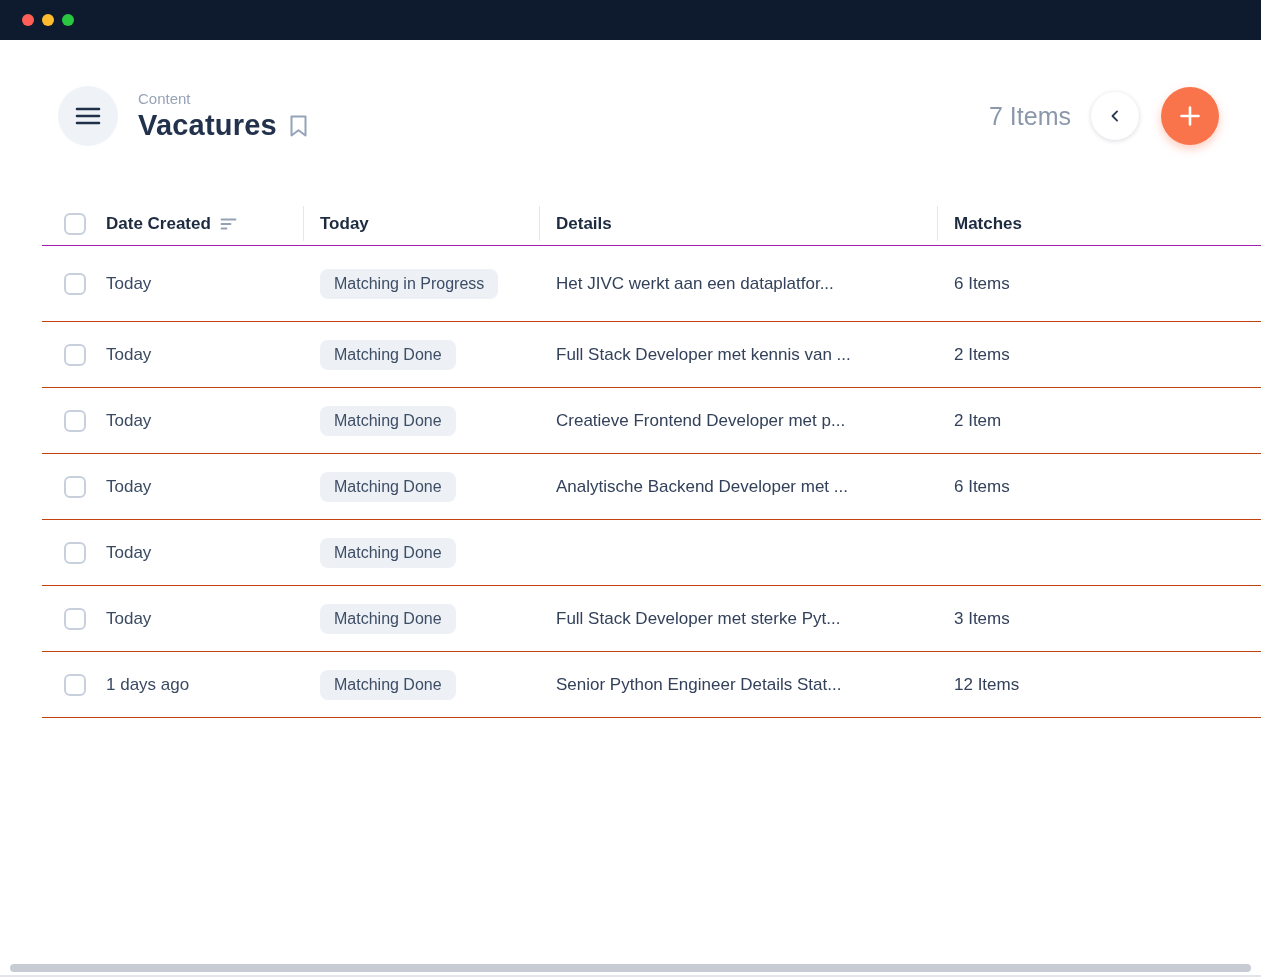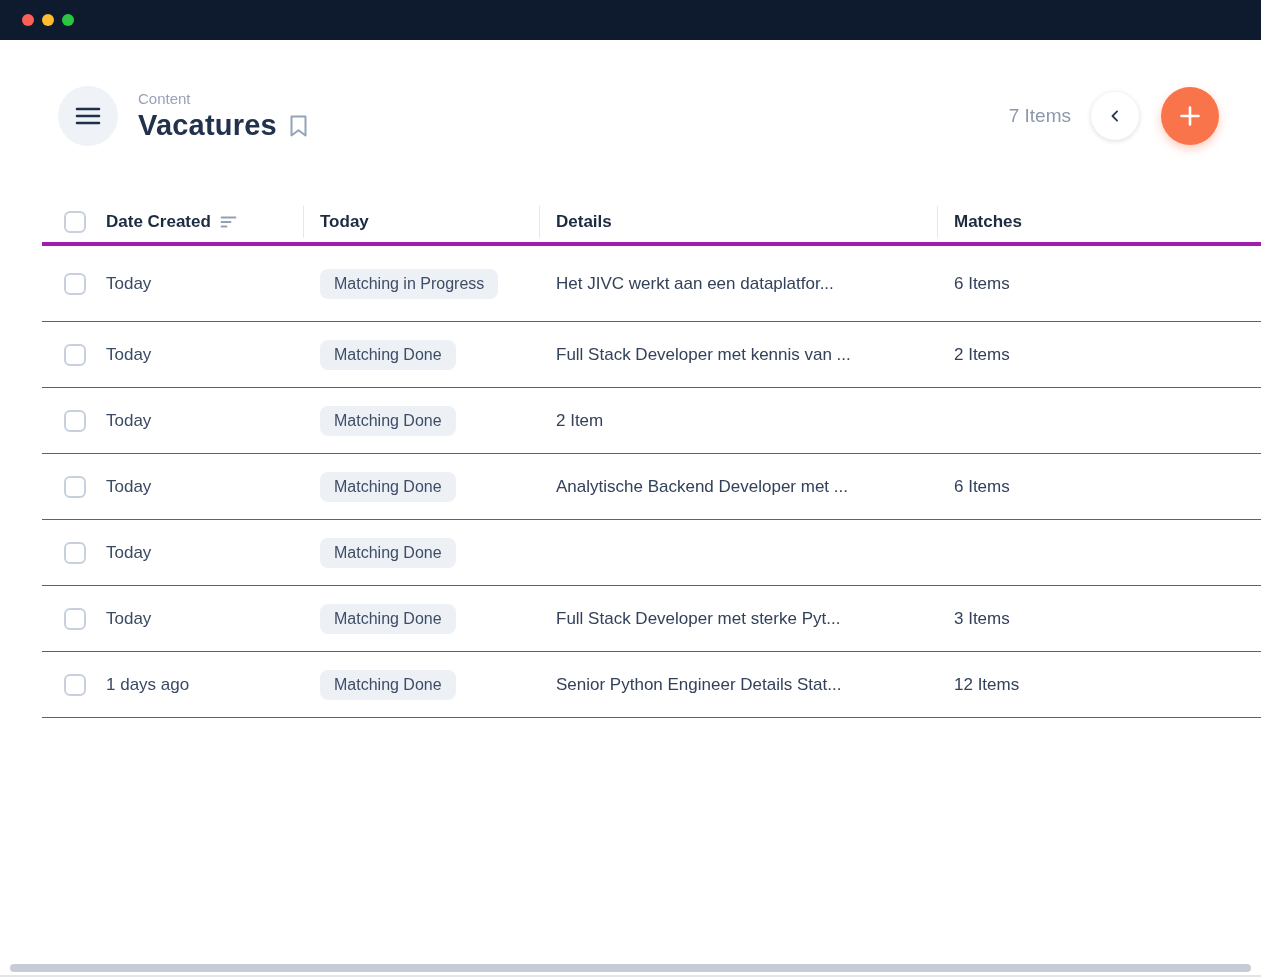--- a/index.html
+++ b/index.html
@@ -39,21 +39,21 @@
     background:#EFF3F8;border:none;cursor:pointer;
     display:flex;align-items:center;justify-content:center;
     flex:0 0 auto;
   }
   .title-group{margin-left:20px;}
   .breadcrumb{font-size:15px;color:#97A3B6;margin-bottom:2px;}
   .title-row{display:flex;align-items:center;gap:12px;}
   .page-title{font-size:29px;font-weight:bold;color:#23324C;letter-spacing:.2px;}
   .bookmark-btn{background:none;border:none;cursor:pointer;display:flex;align-items:center;padding:0;}
   .spacer{flex:1;}
-  .items-count{font-size:19px;color:#8B98AB;margin-right:20px;}
+  .items-count{font-size:25px;color:#8B98AB;margin-right:20px;}
   .nav-circle{
     width:48px;height:48px;border-radius:50%;
     background:#ffffff;border:none;cursor:pointer;
     box-shadow:0 1px 5px rgba(20,33,61,.16);
     display:flex;align-items:center;justify-content:center;
     margin-right:22px;flex:0 0 auto;
   }
   .add-circle{
     width:58px;height:58px;border-radius:50%;
     background:var(--accent);border:none;cursor:pointer;
@@ -65,21 +65,21 @@
   
   .table{margin-top:56px;}
   .trow{
     margin-left:42px;
     display:grid;
     grid-template-columns:64px 197px 236px 398px 1fr;
     align-items:center;
   }
   .thead{
     height:44px;
-    border-bottom:4px solid #a21caf;
+    border-bottom:1px solid #a21caf;
     font-weight:bold;font-size:17px;color:#1D2B40;
   }
   .th{position:relative;display:flex;align-items:center;height:100%;}
   .th.sep::before{
     content:"";position:absolute;left:0;top:4px;bottom:4px;width:1px;background:#E3E8EF;
   }
   .pad-l{padding-left:17px;}
   .sort-icon{margin-left:9px;display:flex;align-items:center;}
 
   .row{
@@ -212,20 +212,21 @@
   </div>
 
   <div class="trow row">
     <div style="display:flex;align-items:center;">
       <input type="checkbox" class="checkbox" style="">
     </div>
     <div class="cell-date">Today</div>
     <div class="pad-l">
       <span class="badge">Matching Done</span>
     </div>
+    <div class="pad-l cell-details">Creatieve Frontend Developer met p...</div>
     <div class="pad-l cell-matches">2 Item</div>
   </div>
 
   <div class="trow row">
     <div style="display:flex;align-items:center;">
       <input type="checkbox" class="checkbox" style="">
     </div>
     <div class="cell-date">Today</div>
     <div class="pad-l">
       <span class="badge">Matching Done</span>

